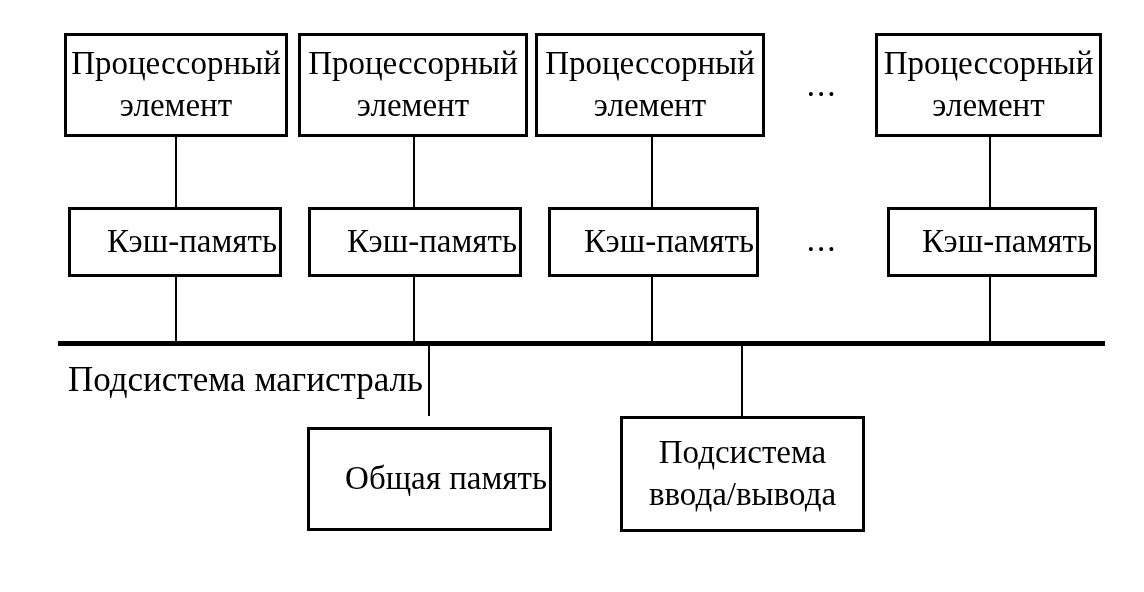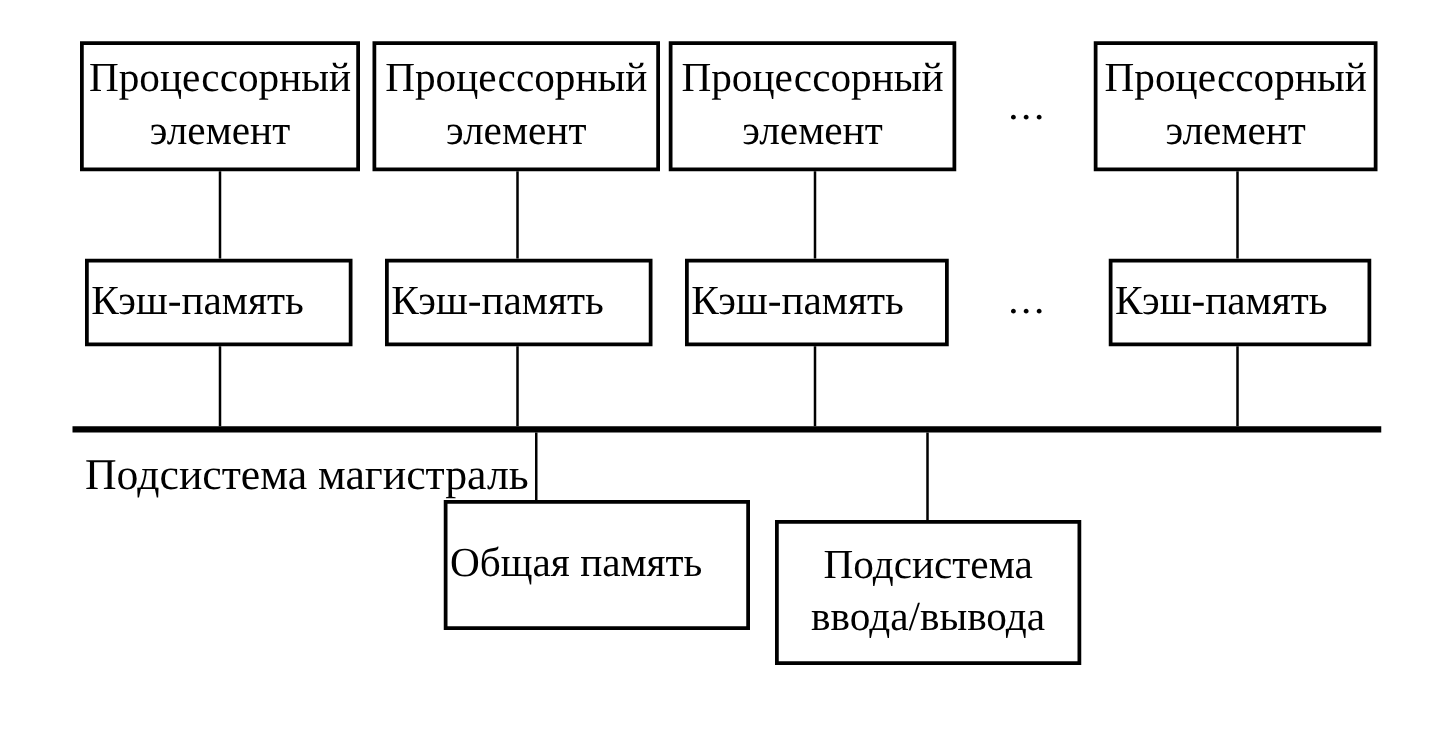--- a/index.html
+++ b/index.html
@@ -21,21 +21,21 @@
     color: var(--text);
     overflow: hidden;
   }
   .box {
     position: absolute;
     box-sizing: border-box;
     border: 3px solid var(--line);
     background: var(--bg);
     display: flex;
     align-items: center;
-    justify-content: flex-start;
+    justify-content: flex-end;
     text-align: center;
     font-size: 33px;
     line-height: 1.27;
   }
   .box .lbl {
     display: block;
     padding: 0 2px;
   }
   .vline {
     position: absolute;
@@ -70,21 +70,21 @@
   .p1 { left: 64px;  top: 33px; width: 224px; height: 104px; }
   .p2 { left: 298px; top: 33px; width: 230px; height: 104px; }
   .p3 { left: 535px; top: 33px; width: 230px; height: 104px; }
   .p4 { left: 875px; top: 33px; width: 227px; height: 104px; }
   
   .c1 { left: 68px;  top: 207px; width: 214px; height: 70px; }
   .c2 { left: 308px; top: 207px; width: 214px; height: 70px; }
   .c3 { left: 548px; top: 207px; width: 211px; height: 70px; }
   .c4 { left: 887px; top: 207px; width: 210px; height: 70px; }
   
-  .mem { left: 307px; top: 400px; width: 245px; height: 104px; margin-left: 48px; }
+  .mem { left: 307px; top: 427px; width: 245px; height: 104px; }
   .io  { left: 620px; top: 416px; width: 245px; height: 116px; }
 </style>
 </head>
 <body>
 
 <div class="canvas">
 
   <div class="box p1">
     <span class="lbl">Процессорный элемент</span>
   </div>

